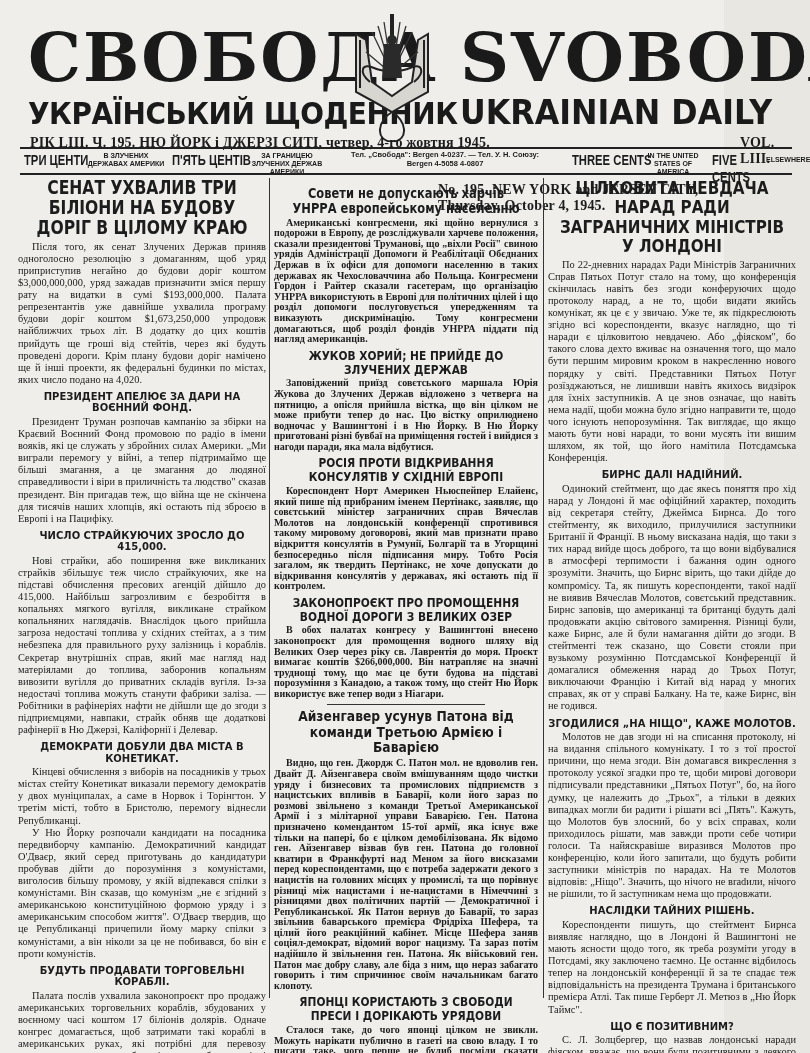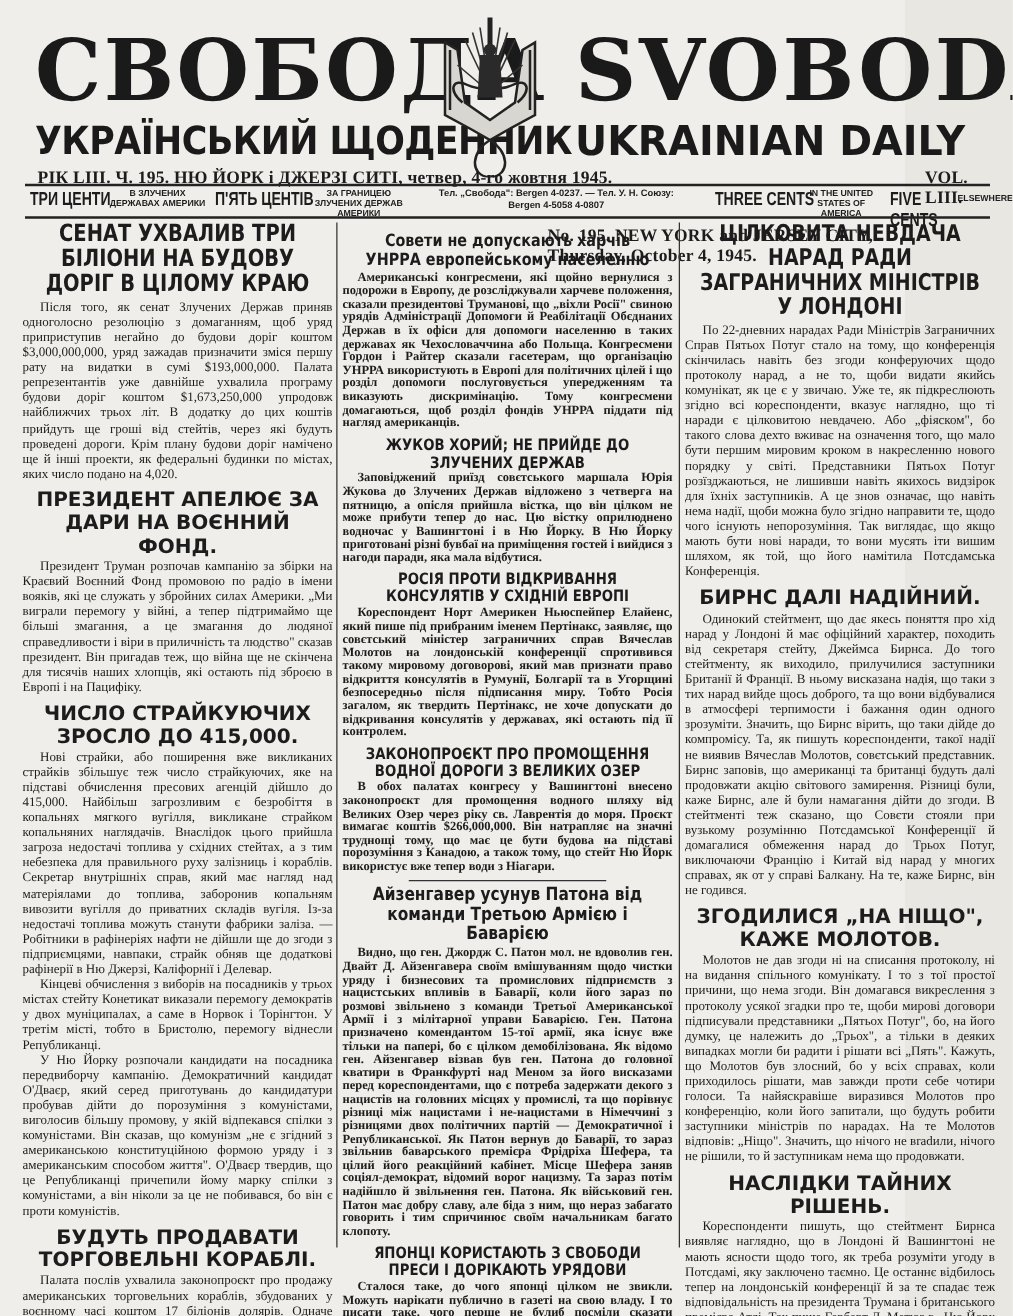--- a/index.html
+++ b/index.html
@@ -27,21 +27,21 @@
   .col { position:absolute; top:178px; }
   .col-left { left:18px; width:248px; }
   .col-mid { left:274px; width:264px; }
   .col-right { left:548px; width:248px; }
   .vrule { position:absolute; top:178px; width:1px; background:#333; height:820px; }
 
   .head-big { font-family:"DejaVu Sans", sans-serif; font-weight:bold; text-align:center; line-height:1.05;
               transform:scaleX(0.82); transform-origin:center; margin:0 -22px; }
   .head-mid { font-family:"DejaVu Sans", sans-serif; font-weight:bold; text-align:center; font-size:12.5px;
               line-height:1.1; margin:4px -10px 2px; transform:scaleX(0.85); }
-  .head-small { font-family:"DejaVu Sans", sans-serif; font-weight:bold; text-align:center; font-size:16px;
+  .head-small { font-family:"DejaVu Sans", sans-serif; font-weight:bold; text-align:center; font-size:10px;
                 line-height:1.15; margin:5px 0 2px; }
   .body { font-size:10.4px; line-height:12.1px; text-align:justify; text-indent:14px; margin:0; }
   .body-sm { font-size:10px; line-height:10.6px; text-align:justify; text-indent:12px; margin:0; font-weight:bold; }
   .sep { height:1px; background:#333; margin:4px auto; width:60%; }
 </style>
 </head>
 <body>
 
 <div class="page">
 
@@ -97,20 +97,21 @@
   <div class="vrule" style="left:543px;"></div>
 
   <div class="col col-left">
     <div class="head-big" style="font-size:19px;">СЕНАТ УХВАЛИВ ТРИ БІЛІОНИ НА БУДОВУ ДОРІГ В ЦІЛОМУ КРАЮ</div>
     <p class="body" style="margin-top:3px;">Після того, як сенат Злучених Держав приняв одноголосно резолюцію з домаганням, щоб уряд приприступив негайно до будови доріг коштом $3,000,000,000, уряд зажадав призначити зміся першу рату на видатки в сумі $193,000,000. Палата репрезентантів уже давнійше ухвалила програму будови доріг коштом $1,673,250,000 упродовж найближчих трьох літ. В додатку до цих коштів прийдуть ще гроші від стейтів, через які будуть проведені дороги. Крім плану будови доріг намічено ще й інші проекти, як федеральні будинки по містах, яких число подано на 4,020.</p>
 
     <div class="head-small">ПРЕЗИДЕНТ АПЕЛЮЄ ЗА ДАРИ НА ВОЄННИЙ ФОНД.</div>
     <p class="body">Президент Труман розпочав кампанію за збірки на Краєвий Воєнний Фонд промовою по радіо в імени вояків, які це служать у збройних силах Америки. „Ми виграли перемогу у війні, а тепер підтримаймо ще більші змагання, а це змагання до людяної справедливости і віри в приличність та людство" сказав президент. Він пригадав теж, що війна ще не скінчена для тисячів наших хлопців, які остають під зброєю в Европі і на Пацифіку.</p>
     <div class="head-small">ЧИСЛО СТРАЙКУЮЧИХ ЗРОСЛО ДО 415,000.</div>
     <p class="body">Нові страйки, або поширення вже викликаних страйків збільшує теж число страйкуючих, яке на підставі обчислення пресових агенцій дійшло до 415,000. Найбільш загрозливим є безробіття в копальнях мягкого вугілля, викликане страйком копальняних наглядачів. Внаслідок цього прийшла загроза недостачі топлива у східних стейтах, а з тим небезпека для правильного руху залізниць і кораблів. Секретар внутрішніх справ, який має нагляд над матеріялами до топлива, заборонив копальням вивозити вугілля до приватних складів вугіля. Із-за недостачі топлива можуть станути фабрики заліза. — Робітники в рафінеріях нафти не дійшли ще до згоди з підприємцями, навпаки, страйк обняв ще додаткові рафінерії в Ню Джерзі, Каліфорнії і Делевар.</p>
+    <div class="head-small">ДЕМОКРАТИ ДОБУЛИ ДВА МІСТА В КОНЕТИКАТ.</div>
     <p class="body">Кінцеві обчислення з виборів на посадників у трьох містах стейту Конетикат виказали перемогу демократів у двох муніципалах, а саме в Норвок і Торінгтон. У третім місті, тобто в Бристолю, перемогу віднесли Републиканці.</p>
     <p class="body">У Ню Йорку розпочали кандидати на посадника передвиборчу кампанію. Демократичний кандидат О'Дваєр, який серед приготувань до кандидатури пробував дійти до порозуміння з комуністами, виголосив більшу промову, у якій відпекався спілки з комуністами. Він сказав, що комунізм „не є згідний з американською конституційною формою уряду і з американським способом життя". О'Дваєр твердив, що це Републиканці причепили йому марку спілки з комуністами, а він ніколи за це не побивався, бо він є проти комуністів.</p>
     <div class="head-small">БУДУТЬ ПРОДАВАТИ ТОРГОВЕЛЬНІ КОРАБЛІ.</div>
     <p class="body">Палата послів ухвалила законопроєкт про продажу американських торговельних кораблів, збудованих у воєнному часі коштом 17 біліонів долярів. Одначе конгрес домагається, щоб затримати такі кораблі в американських руках, які потрібні для перевозу американського краму або які можуть бути помічні воєнній маринарці. Як засаду для встановлення ціни признано, щоб не продавати таньше, як за 50% не більше як за 80% коштів, виданих на будову кораблів.</p>
 
   </div>
 
   <div class="col col-mid">
     <div class="head-mid" style="font-size:13.5px;margin-top:8px;">Совети не допускають харчів УНРРА европейському населенню</div>
     <p class="body-sm">Американські конгресмени, які щойно вернулися з подорожи в Европу, де розсліджували харчеве положення, сказали президентові Труманові, що „віхли Росії" свиною урядів Адміністрації Допомоги й Реабілітації Обєднаних Держав в їх офіси для допомоги населенню в таких державах як Чехословаччина або Польща. Конгресмени Гордон і Райтер сказали гасетерам, що організацію УНРРА використують в Европі для політичних цілей і що розділ допомоги послуговується упередженням та виказують дискримінацію. Тому конгресмени домагаються, щоб розділ фондів УНРРА піддати під нагляд американців.</p>

